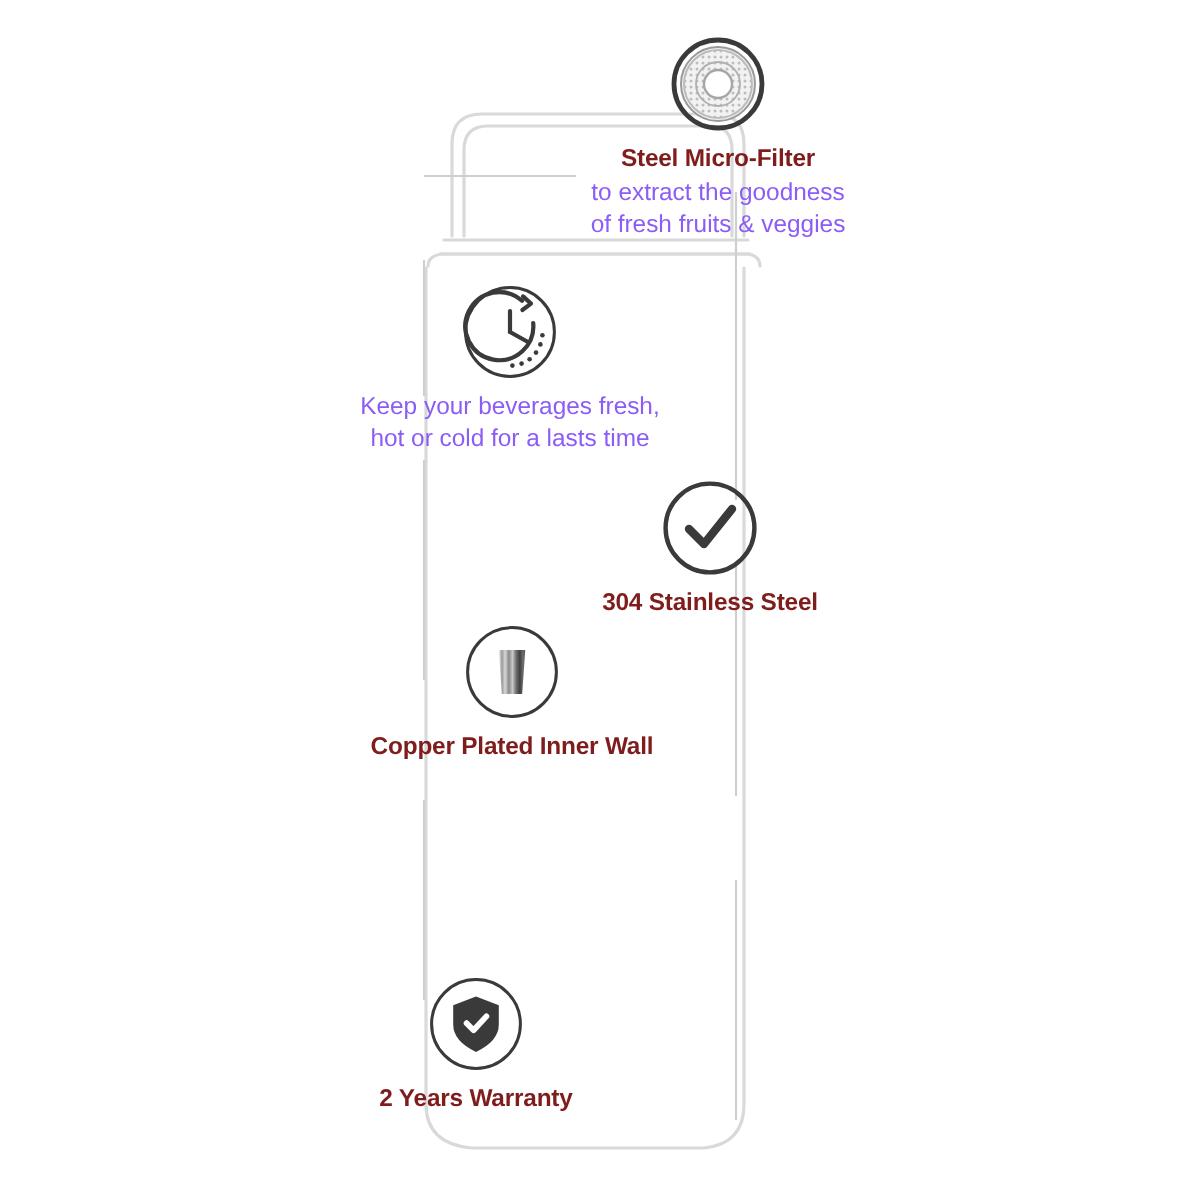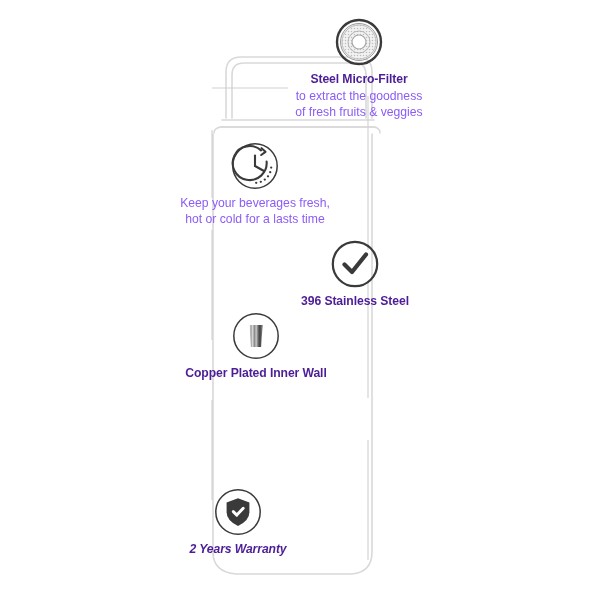--- a/index.html
+++ b/index.html
@@ -37,40 +37,40 @@
   .callout .icon-wrap {
     display: block;
     margin: 0 auto 6px auto;
     width: 48px;
     height: 48px;
   }
   .callout .title {
     display: block;
     font-size: 12.2px;
     font-weight: bold;
-    color: #4c1d95;
+    color: #7f1d1d;
     letter-spacing: -0.1px;
     line-height: 1.25;
     margin-bottom: 2px;
   }
   .callout .desc {
     display: block;
     font-size: 12.2px;
     font-weight: normal;
     color: #8b5cf6;
     line-height: 1.3;
     white-space: pre-line;
   }
   
   #callout-filter      { left: 244px; top: 18px; }
   #callout-vacuum      { left: 140px; top: 142px; }
   #callout-steel       { left: 240px; top: 240px; }
   #callout-copper      { left: 141px; top: 312px; }
   #callout-spill       { left: 248px; top: 388px; }
-  #callout-warranty    { left: 123px; top: 488px; font-style: italic; }
+  #callout-warranty    { left: 123px; top: 488px; }
 </style>
 </head>
 <body>
 
 <div id="infographic">
 
   <svg class="layer" viewBox="0 0 600 600">
     <g fill="none" stroke="#d9d9d9" stroke-width="1.6" stroke-linecap="round" stroke-linejoin="round">
 
       <path d="M226 118 L226 72 Q226 57 241 57 L357 57 Q372 57 372 72 L372 118"></path>
@@ -138,21 +138,21 @@
 hot or cold for a lasts time</span>
   </div>
 
   <div class="callout" id="callout-steel">
     <span class="icon-wrap">
       <svg viewBox="0 0 48 48" width="48" height="48">
         <circle cx="24" cy="24" r="22.2" fill="none" stroke="#3a3a3a" stroke-width="2.2"></circle>
         <path d="M13.5 24.5 L21 32 L35 14.5" fill="none" stroke="#3a3a3a" stroke-width="4.2" stroke-linecap="round" stroke-linejoin="round"></path>
       </svg>
     </span>
-    <span class="title">396 Stainless Steel</span>
+    <span class="title">304 Stainless Steel</span>
   </div>
 
   <div class="callout" id="callout-copper">
     <span class="icon-wrap">
       <svg viewBox="0 0 48 48" width="48" height="48">
         <defs>
           <linearGradient id="metalgrad" x1="0" y1="0" x2="1" y2="0">
             <stop offset="0%" stop-color="#f2f2f2"></stop>
             <stop offset="12%" stop-color="#9a9a9a"></stop>
             <stop offset="24%" stop-color="#d8d8d8"></stop>

